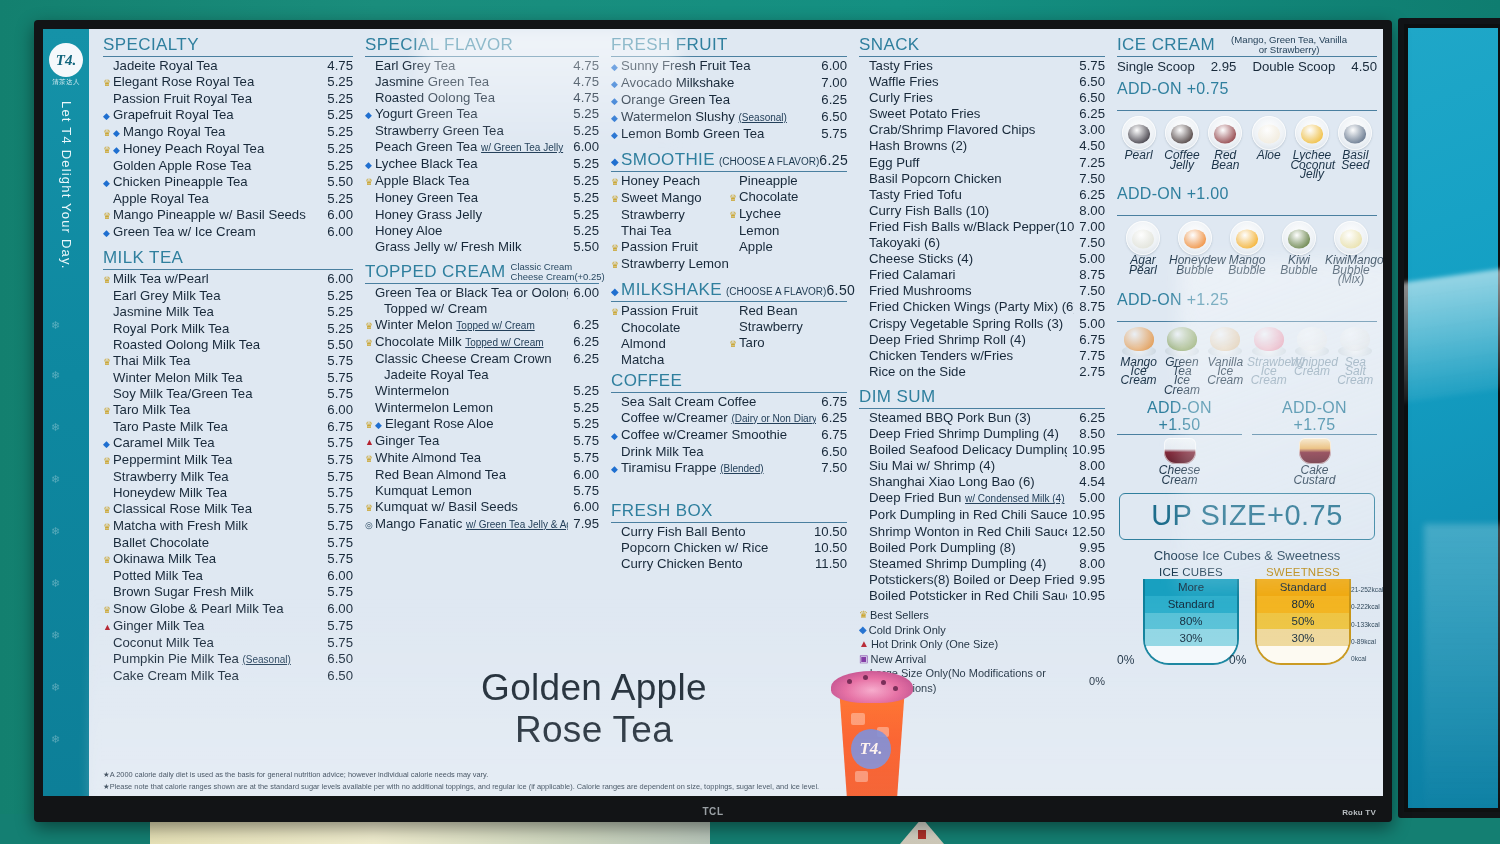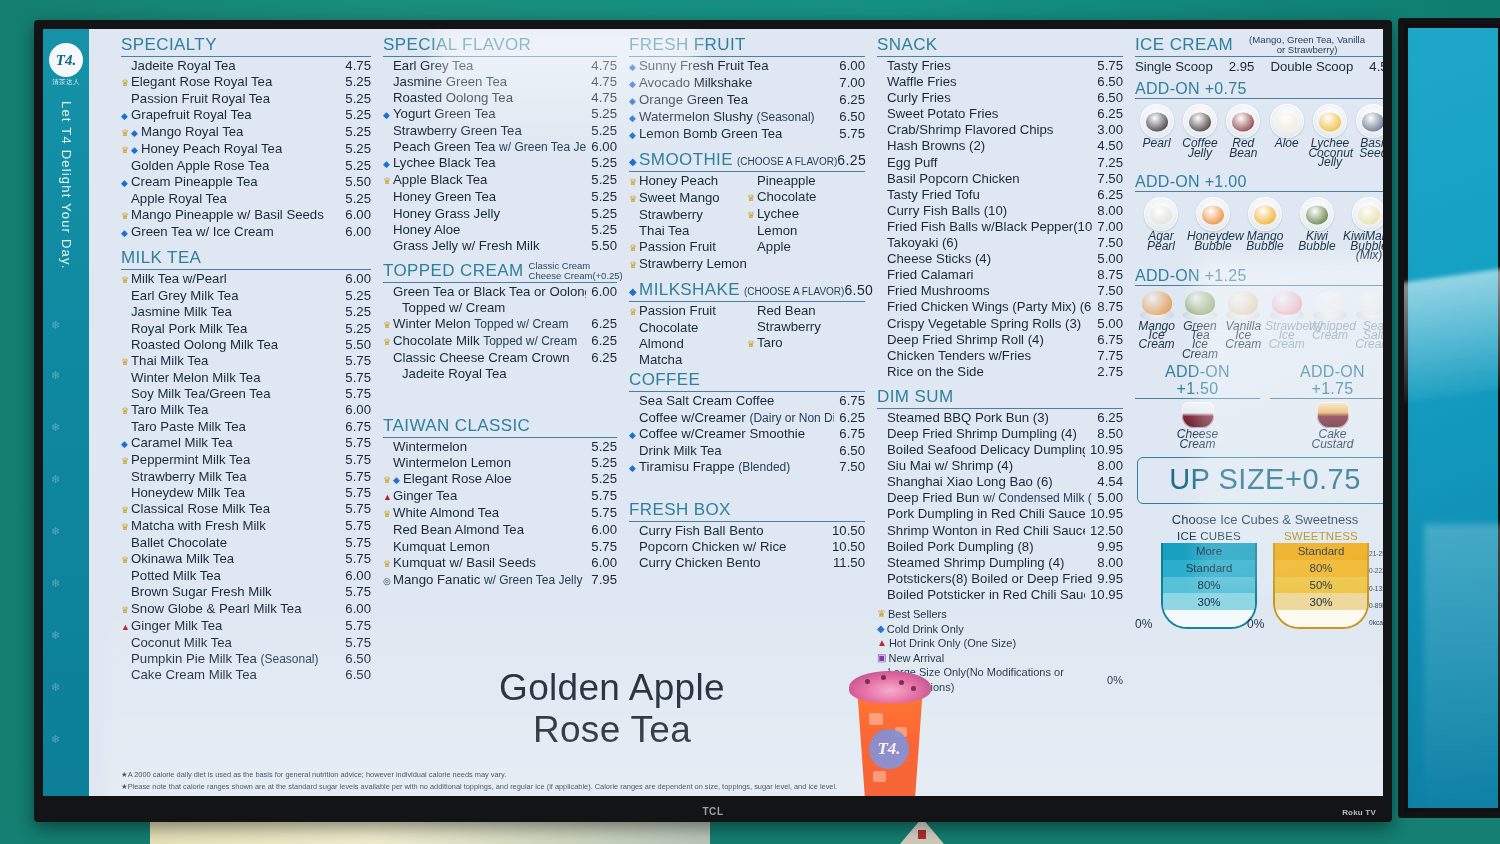--- a/index.html
+++ b/index.html
@@ -96,21 +96,21 @@
     color:#dff1f6; font-size:6.5px; letter-spacing:.4px; white-space:nowrap;
   }
   #rail-text {
     position:absolute; left:50%; top:72px; transform:translateX(-50%);
     writing-mode:vertical-rl;
     color:#eaf7fb; font-size:13px; letter-spacing:1.2px; white-space:nowrap;
   }
   .snow { position:absolute; color:rgba(255,255,255,.30); font-size:11px; }
 
   
-  #menu { flex:1; position:relative; padding:6px 8px 0 8px;margin-left:18px; }
+  #menu { flex:1; position:relative; padding:6px 8px 0 8px; }
   #cols { display:flex; height:712px; }
   .col { padding:0 6px; position:relative; }
   .c1 { width:262px; }
   .c2 { width:246px; }
   .c3 { width:248px; }
   .c4 { width:258px; }
   .c5 { width:272px; }
 
   .sec-head {
     display:flex; align-items:flex-end; justify-content:flex-start;
@@ -124,39 +124,39 @@
   .sec-head .price { margin-left:auto; color:#17293a; font-size:14px;}
   .sec-head.first { margin-top:0; }
 
   .row {
     display:flex; align-items:baseline;
     font-size:13.2px; color:#18293a; line-height:16.1px;
     white-space:nowrap;
   }
   .mk { width:10px; flex:0 0 10px; font-size:9px; line-height:16px; text-align:left; }
   .nm { flex:1 1 auto; overflow:hidden; }
-  .nm .note { font-size:12px; color:#24405a; }
+  .nm .note { font-size:10px; color:#24405a;text-decoration:underline; }
   .pr { flex:0 0 auto; padding-left:5px; }
   .cont { padding-left:19px; }
 
   .crown { color:#c9a227; }
   .diamond { color:#1f6fd0; }
   .tri { color:#b5212e; }
   .circ { color:#2b4a63; }
   .newb { color:#7b2fa0; }
 
   
   .flav { display:flex; }
   .flav .fc { width:50%; }
   .flav .row { font-size:13.2px; }
 
   
   .addhead {
     color:#2f7f9e; font-size:16px; letter-spacing:.3px;
-    border-bottom:1.4px solid #4a7fa0; padding-bottom:0; margin:6px 0 3px 0;
+    border-bottom:1.4px solid #4a7fa0; padding-bottom:12px; margin:6px 0 3px 0;
   }
   .icerow { display:flex; justify-content:space-between; font-size:13.2px; color:#18293a; margin:2px 0 0 0; }
   .toppings { display:flex; justify-content:space-between; align-items:flex-start; }
   .top-item { width:16.6%; text-align:center; }
   .top-item.w5 { width:20%; }
   .top-item.w6 { width:16.6%; }
   .bowl {
     width:34px; height:34px; border-radius:50%;
     margin:2px auto 1px auto;
     background:radial-gradient(circle at 50% 38%, #ffffff 0%, #eef2f6 55%, #cfd9e2 100%);
@@ -319,21 +319,21 @@
                 <span class="nm">Honey Peach Royal Tea</span>
                 <span class="pr">5.25</span>
               </div>
               <div class="row">
                 <span class="mk"></span>
                 <span class="nm">Golden Apple Rose Tea</span>
                 <span class="pr">5.25</span>
               </div>
               <div class="row">
                 <span class="mk diamond">◆</span>
-                <span class="nm">Cream Pineapple Tea</span>
+                <span class="nm">Chicken Pineapple Tea</span>
                 <span class="pr">5.50</span>
               </div>
               <div class="row">
                 <span class="mk"></span>
                 <span class="nm">Apple Royal Tea</span>
                 <span class="pr">5.25</span>
               </div>
               <div class="row">
                 <span class="mk crown">♛</span>
                 <span class="nm">Mango Pineapple w/ Basil Seeds</span>
@@ -574,23 +574,20 @@
               <div class="row">
                 <span class="mk"></span>
                 <span class="nm">Classic Cheese Cream Crown</span>
                 <span class="pr">6.25</span>
               </div>
               <div class="row cont">
                 <span class="nm">Jadeite Royal Tea</span>
               </div>
             </div>
 
-          <div class="sec-head" style="margin-top:34px">
-            <span>TAIWAN CLASSIC</span>
-          </div>
           <div id="list-taiwan-classic">
               <div class="row">
                 <span class="mk"></span>
                 <span class="nm">Wintermelon</span>
                 <span class="pr">5.25</span>
               </div>
               <div class="row">
                 <span class="mk"></span>
                 <span class="nm">Wintermelon Lemon</span>
                 <span class="pr">5.25</span>

